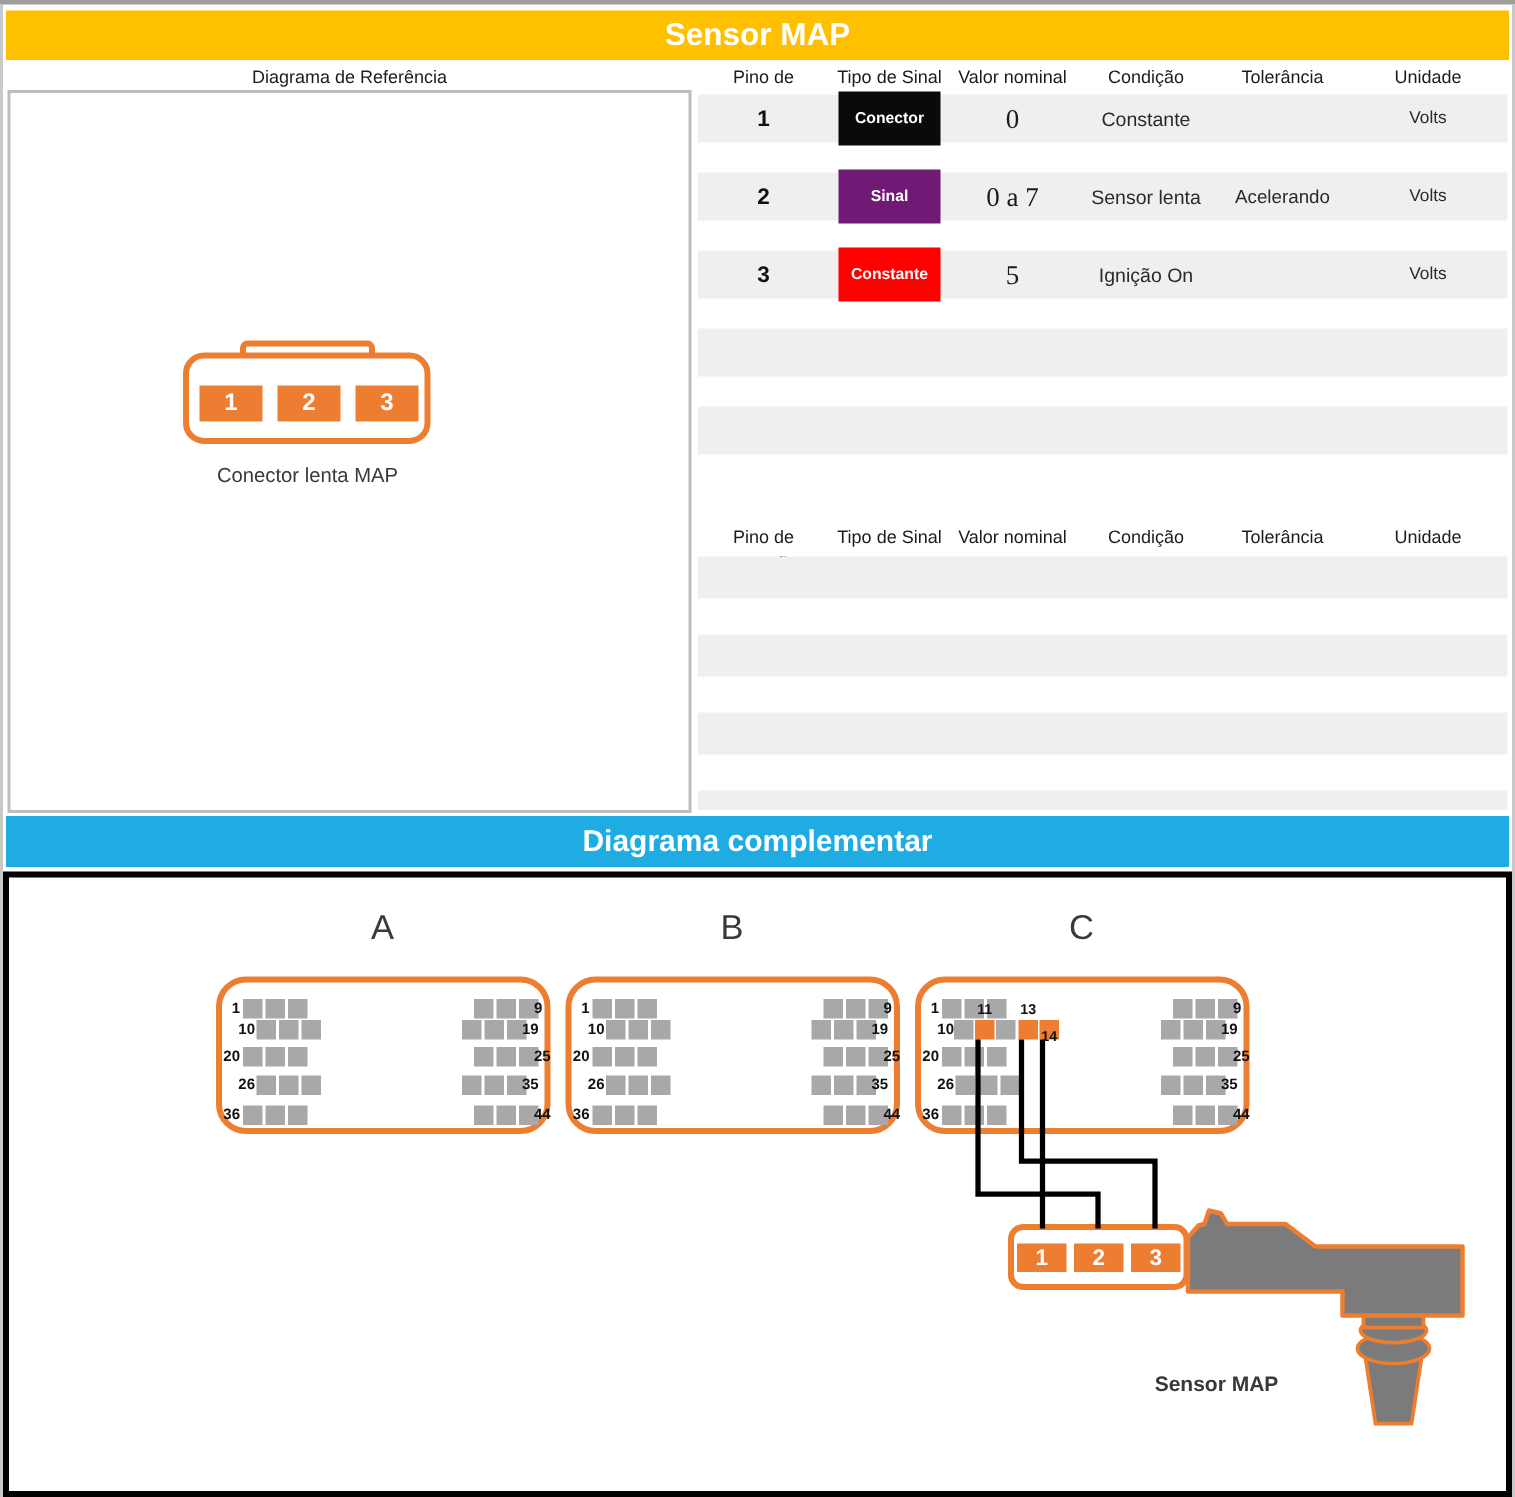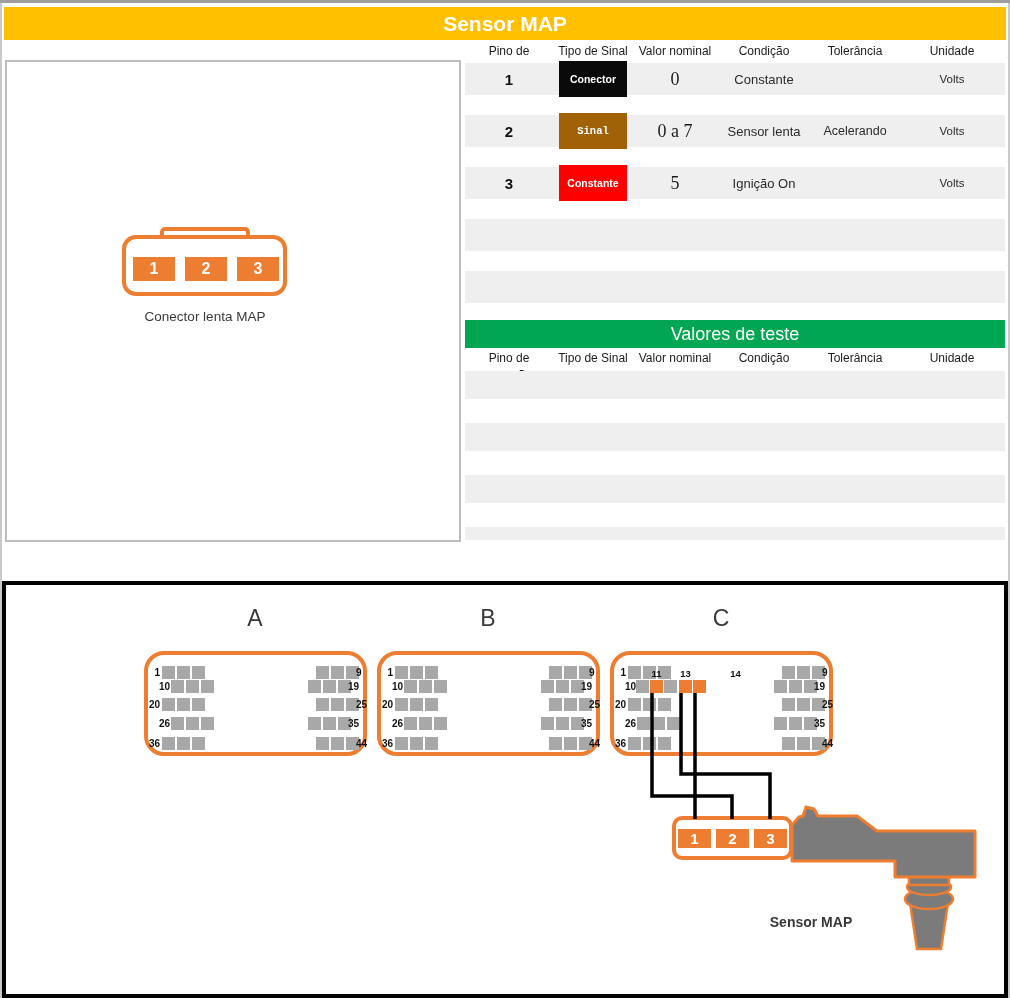--- a/index.html
+++ b/index.html
@@ -67,60 +67,58 @@
 </style>
 </head>
 <body>
 
 <div class="page">
 
   <div class="abs band band-yellow">
     <span>Sensor MAP</span>
   </div>
 
+  <div class="abs subhead" style="left:5px; top:40px; width:456px;">Diagrama de Referência</div>
   <div class="abs" style="left:465px; top:40px; width:540px; height:17px;" id="hdr1">
       <div class="hcell subhead" style="left: 0px; width: 88px;">Pino de conexão</div>
       <div class="hcell subhead" style="left: 88px; width: 80px;">Tipo de Sinal</div>
       <div class="hcell subhead" style="left: 168px; width: 84px;">Valor nominal</div>
       <div class="hcell subhead" style="left: 252px; width: 94px;">Condição</div>
       <div class="hcell subhead" style="left: 346px; width: 88px;">Tolerância</div>
       <div class="hcell subhead" style="left: 434px; width: 106px;">Unidade</div>
     </div>
 
   <div class="abs ref-panel"></div>
   <div class="abs conn-tab"></div>
   <div class="abs conn-main"></div>
   <div class="abs conn-pin" style="left:133px;">1</div>
   <div class="abs conn-pin" style="left:185px;">2</div>
   <div class="abs conn-pin" style="left:237px;">3</div>
   <div class="abs conn-caption">Conector lenta MAP</div>
 
   <div class="abs table-area" id="tableArea">
-    <div class="abs band band-green">
-      <span>Valores de teste</span>
-    </div>
     <div class="abs" style="left:0; top:307px; width:540px; height:17px;" id="hdr2">
         <div class="hcell subhead" style="left: 0px; width: 88px;">Pino de conexão</div>
         <div class="hcell subhead" style="left: 88px; width: 80px;">Tipo de Sinal</div>
         <div class="hcell subhead" style="left: 168px; width: 84px;">Valor nominal</div>
         <div class="hcell subhead" style="left: 252px; width: 94px;">Condição</div>
         <div class="hcell subhead" style="left: 346px; width: 88px;">Tolerância</div>
         <div class="hcell subhead" style="left: 434px; width: 106px;">Unidade</div>
       </div>
   <div class="trow" style="top: 20px; height: 32px;">
         <div class="tcell pin-num" style="left: 0px; width: 88px;">1</div>
         <div class="badge" style="background: rgb(10, 10, 10);">Conector</div>
         <div class="tcell nominal" style="left: 168px; width: 84px;">0</div>
         <div class="tcell cond" style="left: 252px; width: 94px;">Constante</div>
         <div class="tcell toler" style="left: 346px; width: 88px;"></div>
         <div class="tcell unit" style="left: 434px; width: 106px;">Volts</div>
       </div>
       <div class="trow" style="top: 72px; height: 32px;">
         <div class="tcell pin-num" style="left: 0px; width: 88px;">2</div>
-        <div class="badge" style="background: #a16207; font-family: Liberation Mono, monospace;">Sinal</div>
+        <div class="badge" style="background: #701a75;">Sinal</div>
         <div class="tcell nominal" style="left: 168px; width: 84px;">0 a 7</div>
         <div class="tcell cond" style="left: 252px; width: 94px;">Sensor lenta</div>
         <div class="tcell toler" style="left: 346px; width: 88px;">Acelerando</div>
         <div class="tcell unit" style="left: 434px; width: 106px;">Volts</div>
       </div>
       <div class="trow" style="top: 124px; height: 32px;">
         <div class="tcell pin-num" style="left: 0px; width: 88px;">3</div>
         <div class="badge" style="background: rgb(255, 0, 0);">Constante</div>
         <div class="tcell nominal" style="left: 168px; width: 84px;">5</div>
         <div class="tcell cond" style="left: 252px; width: 94px;">Ignição On</div>
@@ -128,20 +126,23 @@
         <div class="tcell unit" style="left: 434px; width: 106px;">Volts</div>
       </div>
       <div class="trow" style="top: 176px; height: 32px;"></div>
       <div class="trow" style="top: 228px; height: 32px;"></div>
       <div class="trow" style="top: 328px; height: 28px;"></div>
       <div class="trow" style="top: 380px; height: 28px;"></div>
       <div class="trow" style="top: 432px; height: 28px;"></div>
       <div class="trow" style="top: 484px; height: 28px;"></div>
     </div>
 
+  <div class="abs band band-blue">
+    <span>Diagrama complementar</span>
+  </div>
 
   <div class="abs bottom-box"></div>
 
   <div class="abs conn-letter" style="left:225px;">A</div>
   <div class="abs conn-letter" style="left:458px;">B</div>
   <div class="abs conn-letter" style="left:691px;">C</div>
 
   <div class="abs pconn" style="left:144px;" id="connA">
       <span class="rowlab l" style="left: -6px; top: 11px;">1</span>
       <span class="sq" style="left: 14px; top: 11px;"></span>
@@ -236,21 +237,21 @@
       <span class="sq" style="left: 198px; top: 11px;"></span>
       <span class="rowlab r" style="left: 208px; top: 11px;">9</span>
       <span class="rowlab l" style="left: 4px; top: 25px;">10</span>
       <span class="sq" style="left: 22px; top: 25px;"></span>
       <span class="sq hl" style="left: 36px; top: 25px;"></span>
       <span class="hl-lab" style="left: 32.5px; top: 14px;">11</span>
       <span class="sq" style="left: 50px; top: 25px;"></span>
       <span class="sq hl" style="left: 65px; top: 25px;"></span>
       <span class="hl-lab" style="left: 61.5px; top: 14px;">13</span>
       <span class="sq hl" style="left: 79px; top: 25px;"></span>
-      <span class="hl-lab" style="left: 75.5px; top: 14px; margin-left: 36px;">14</span>
+      <span class="hl-lab" style="left: 75.5px; top: 32px;">14</span>
       <span class="sq" style="left: 160px; top: 25px;"></span>
       <span class="sq" style="left: 175px; top: 25px;"></span>
       <span class="sq" style="left: 190px; top: 25px;"></span>
       <span class="rowlab r" style="left: 200px; top: 25px;">19</span>
       <span class="rowlab l" style="left: -6px; top: 43px;">20</span>
       <span class="sq" style="left: 14px; top: 43px;"></span>
       <span class="sq" style="left: 29px; top: 43px;"></span>
       <span class="sq" style="left: 44px; top: 43px;"></span>
       <span class="sq" style="left: 168px; top: 43px;"></span>
       <span class="sq" style="left: 183px; top: 43px;"></span>

